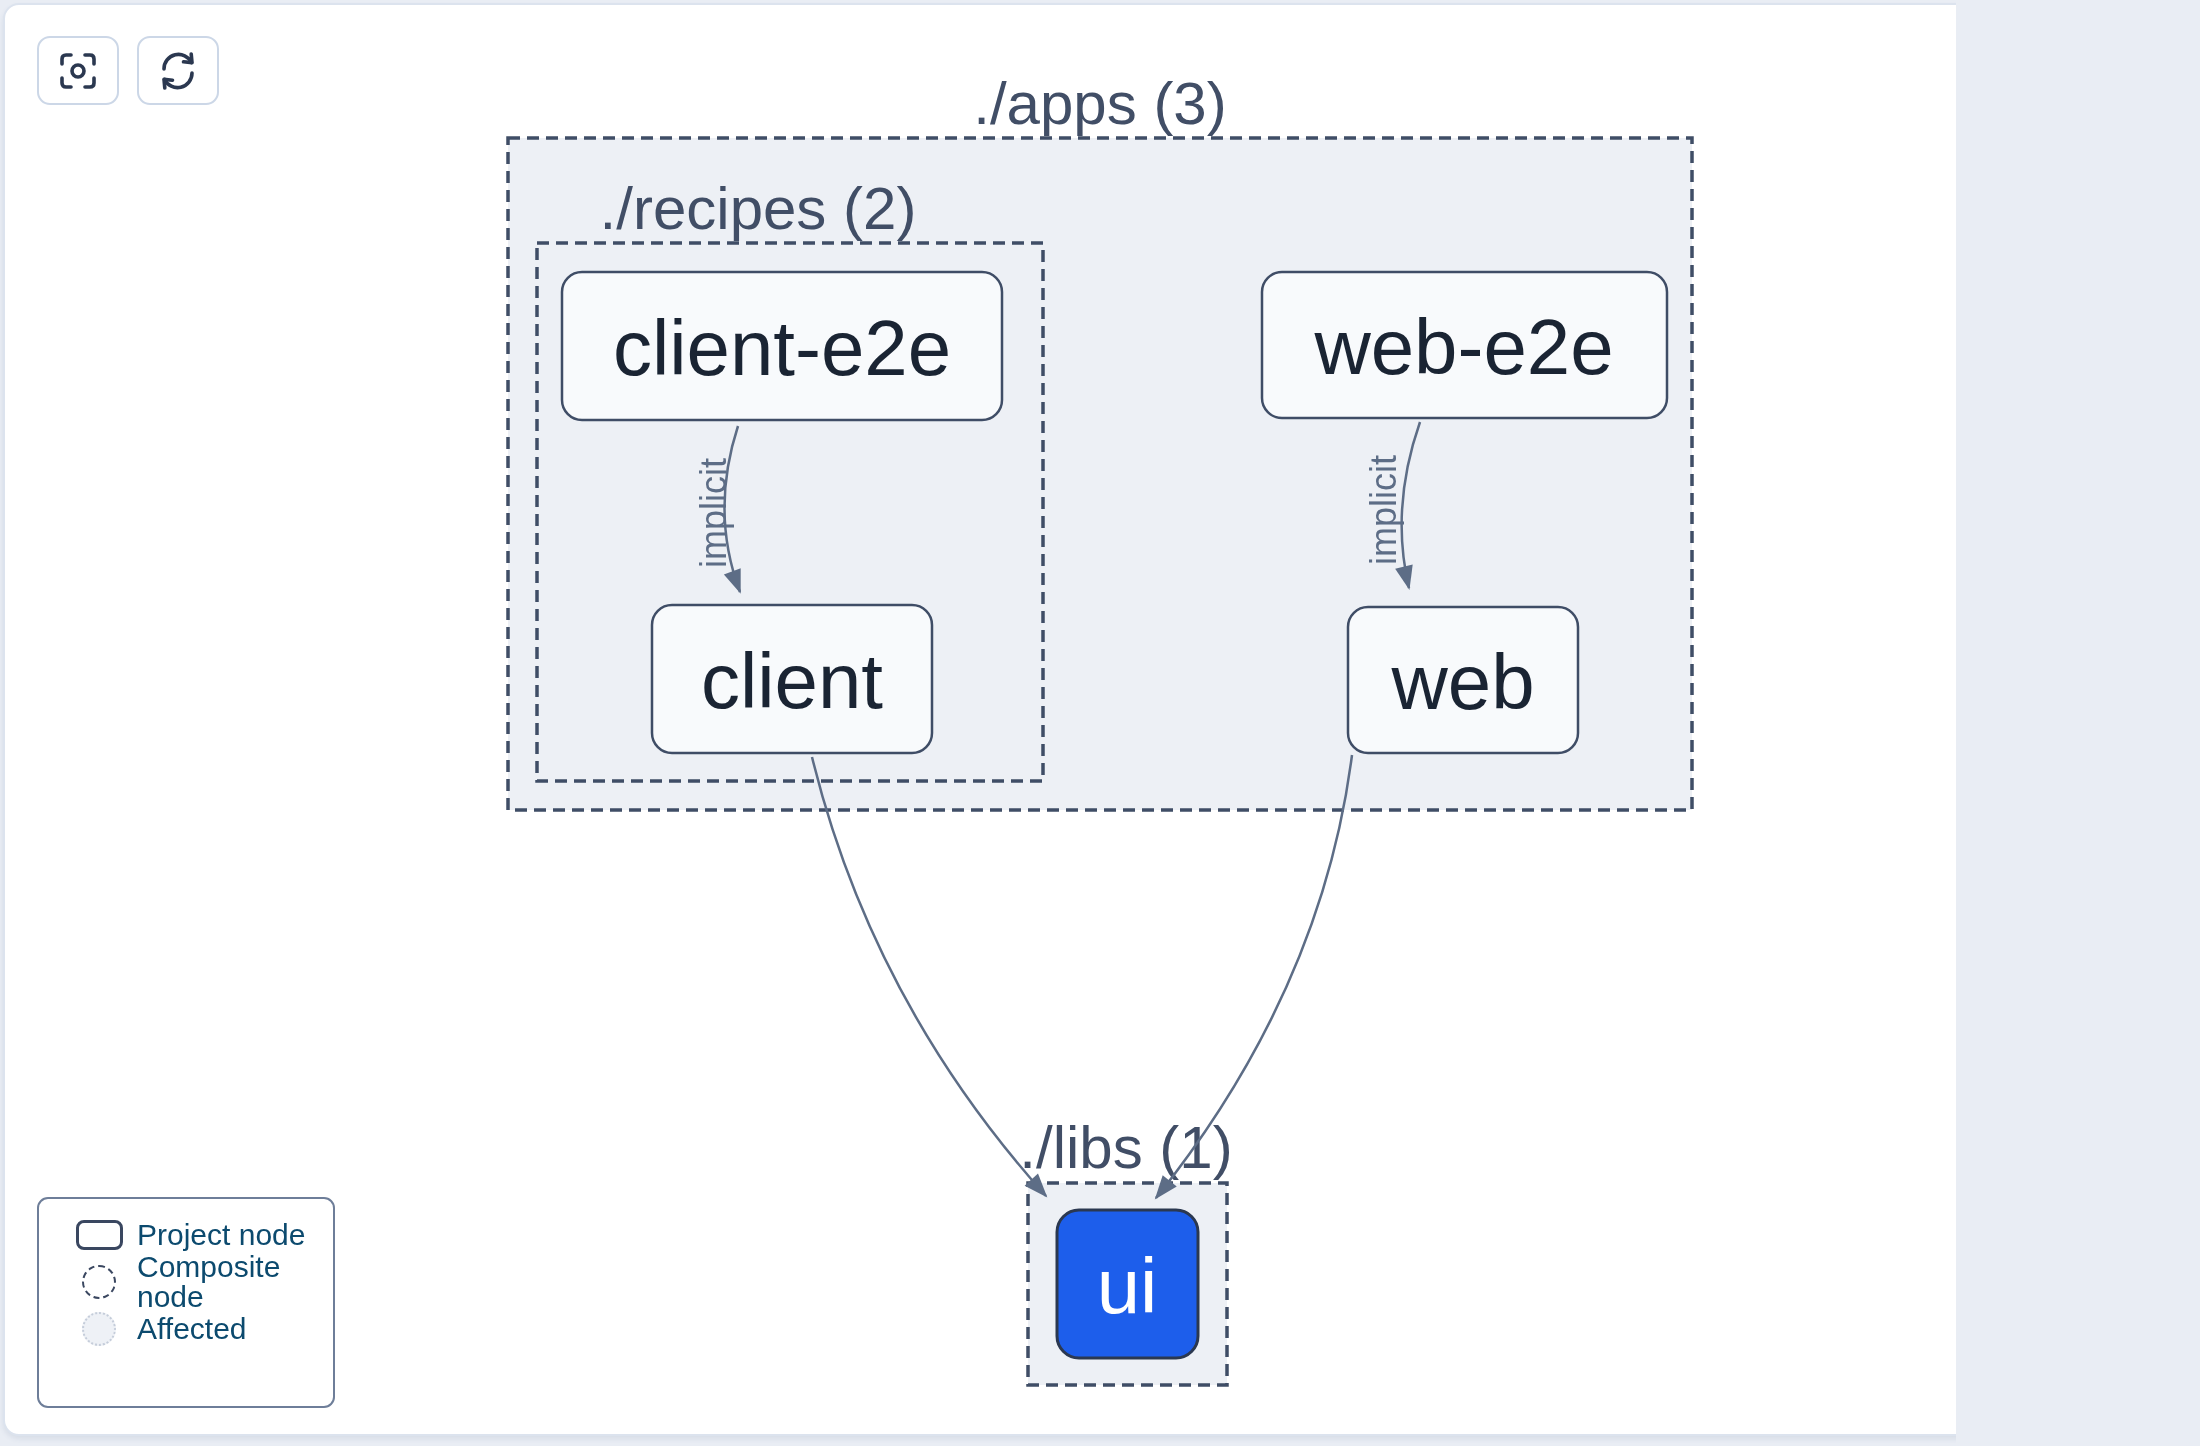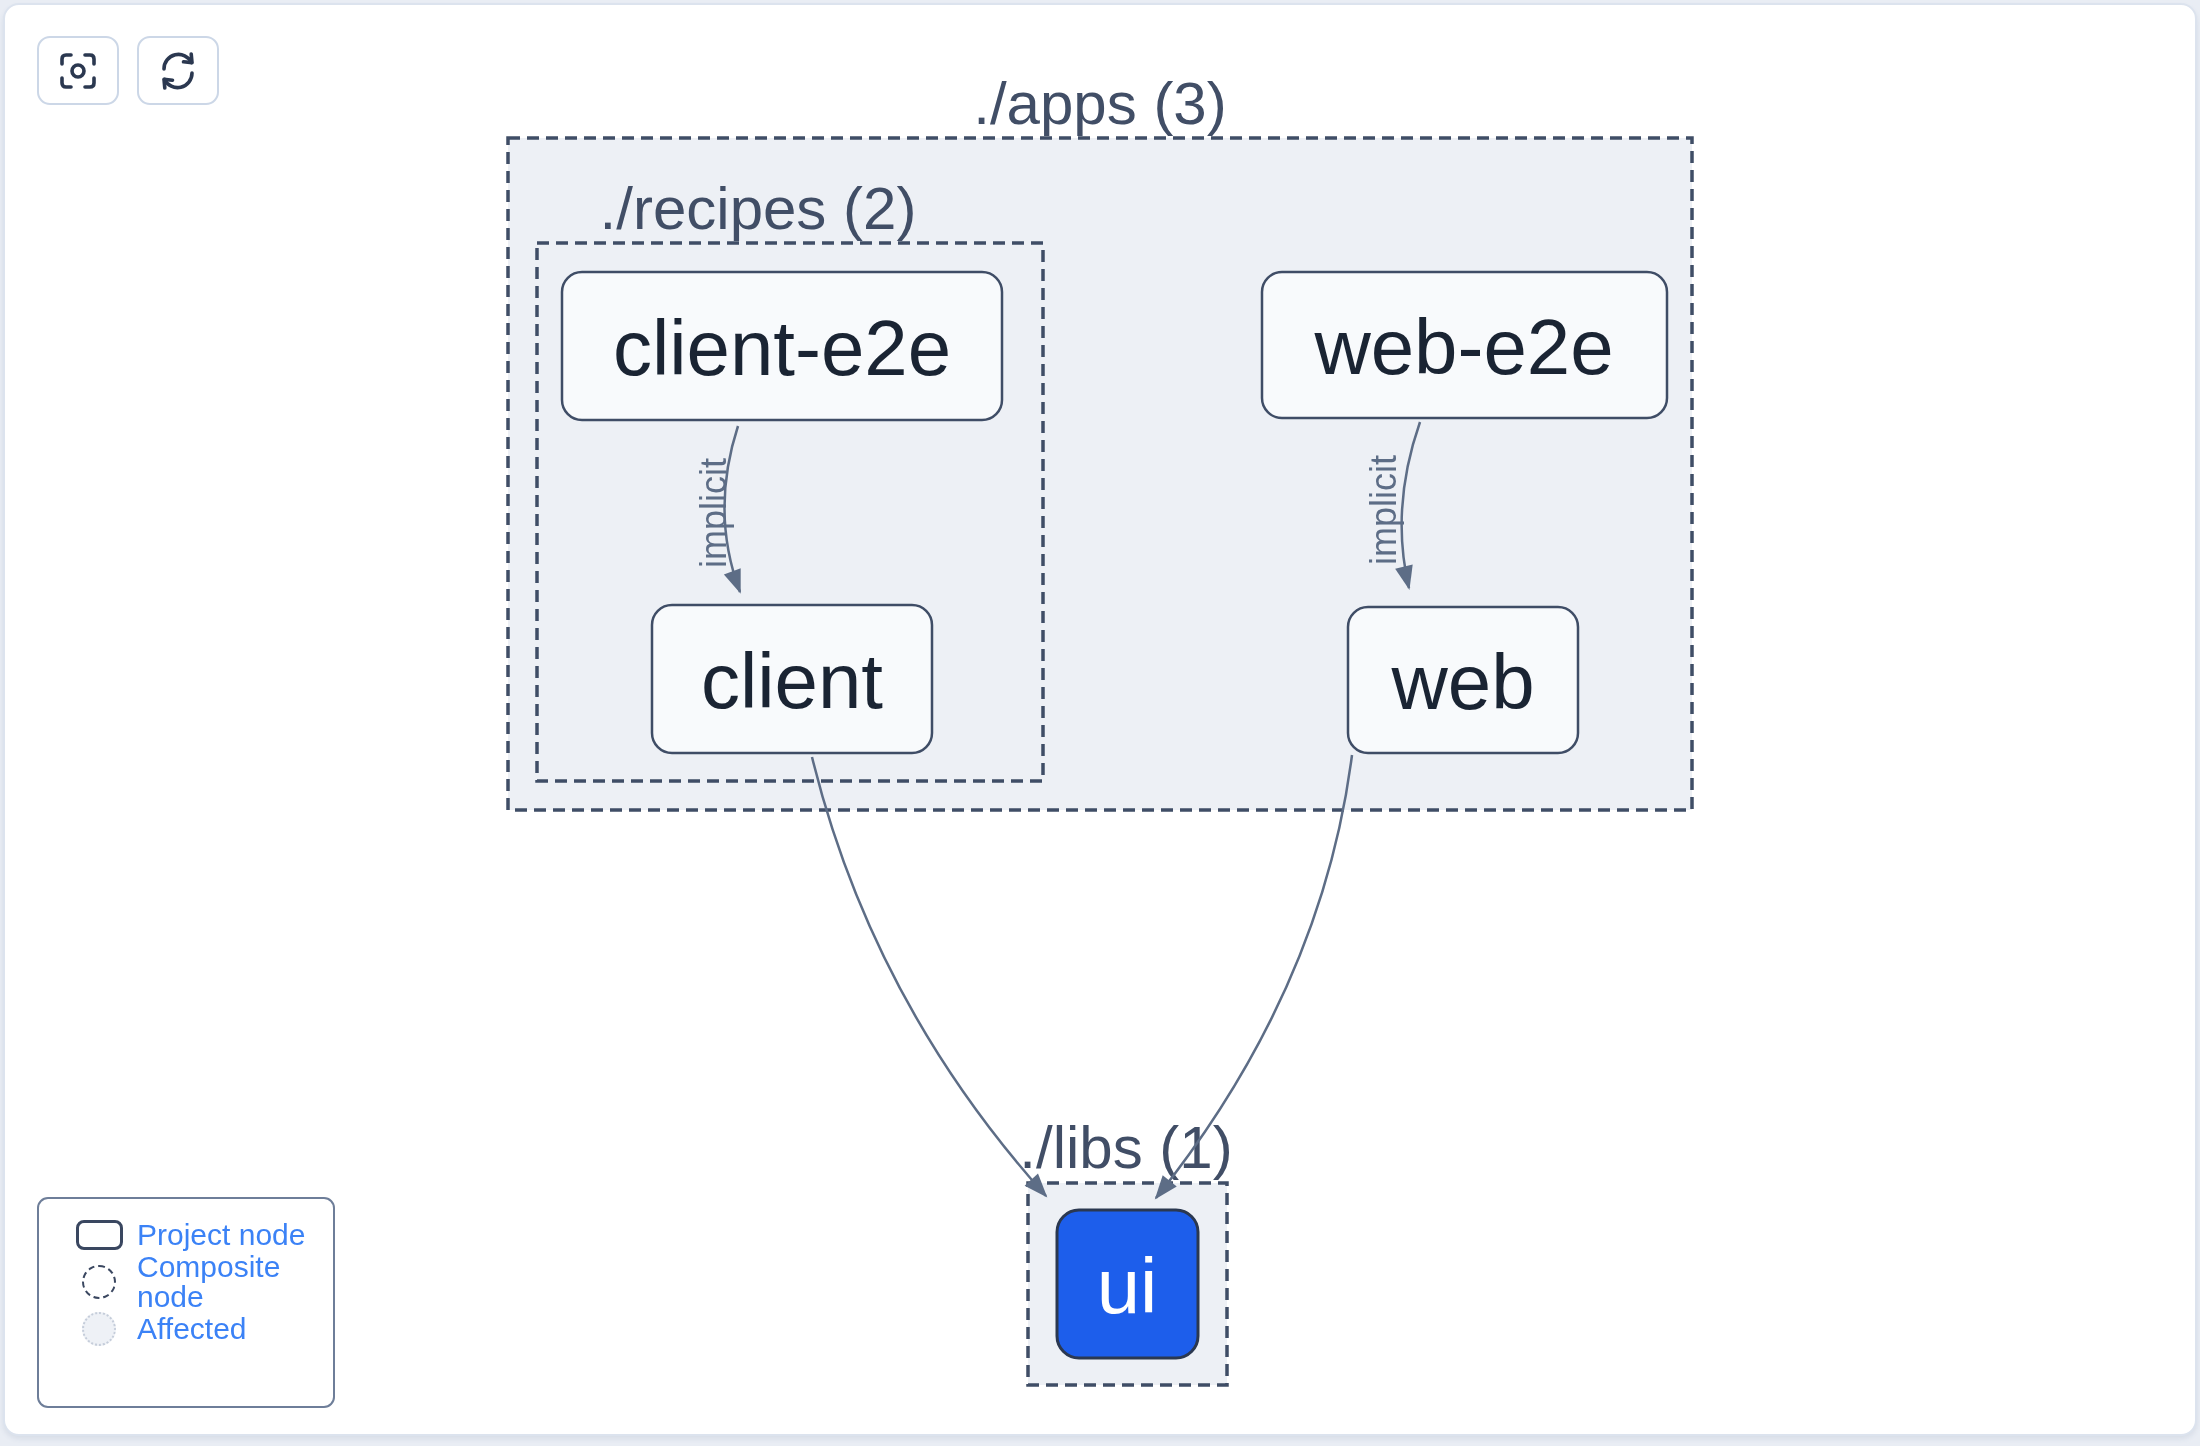--- a/index.html
+++ b/index.html
@@ -1,18 +1,18 @@
 <!DOCTYPE html>
 <html><head>
 <meta charset="utf-8">
 <style>
   html,body{margin:0;padding:0;background:#e9edf4;}
   *{box-sizing:border-box;}
   .stage{
-    position:relative;width:2200px;height:1446px;
+    position:relative;width:1956px;height:1446px;
     font-family:"Liberation Sans","DejaVu Sans",sans-serif;
     background:#e9edf4;overflow:hidden;
   }
   .card{
     position:absolute;left:3px;top:3px;width:2194px;height:1433px;
     background:#ffffff;border:2px solid #dce3ee;border-radius:16px;
     box-shadow:0 3px 5px rgba(70,90,130,0.10);
   }
   .graph-svg{position:absolute;left:0;top:0;}
   .graph-svg text{font-family:"Liberation Sans","DejaVu Sans",sans-serif;}
@@ -33,21 +33,21 @@
   }
   .tool-btn svg{display:block;}
 
   .legend{
     position:absolute;left:37px;top:1197px;width:298px;height:211px;
     background:#ffffff;border:2px solid #6e7e99;border-radius:11px;
     padding:12px 0 0 22px;
   }
   .legend-row{height:47px;display:flex;align-items:center;}
   .legend-swatch-cell{width:76px;display:flex;align-items:center;justify-content:center;flex:0 0 76px;}
-  .legend-label{font-size:30px;color:#3b82f6;line-height:1;}
+  .legend-label{font-size:30px;color:#0c4a6e;line-height:1;}
   .sw-project{width:47px;height:30px;border:3px solid #3a4760;border-radius:8px;background:#ffffff;}
   .sw-composite{width:34px;height:34px;border:2.5px dashed #3a4760;border-radius:50%;background:#ffffff;}
   .sw-affected{width:34px;height:34px;border:2.5px dotted #c5cdda;border-radius:50%;background:#eef1f6;}
   .sw-touched{width:34px;height:34px;border-radius:50%;background:#1d5eeb;}
 </style>
 </head>
 <body>
 
 <div class="stage">
   <div class="card"></div>

